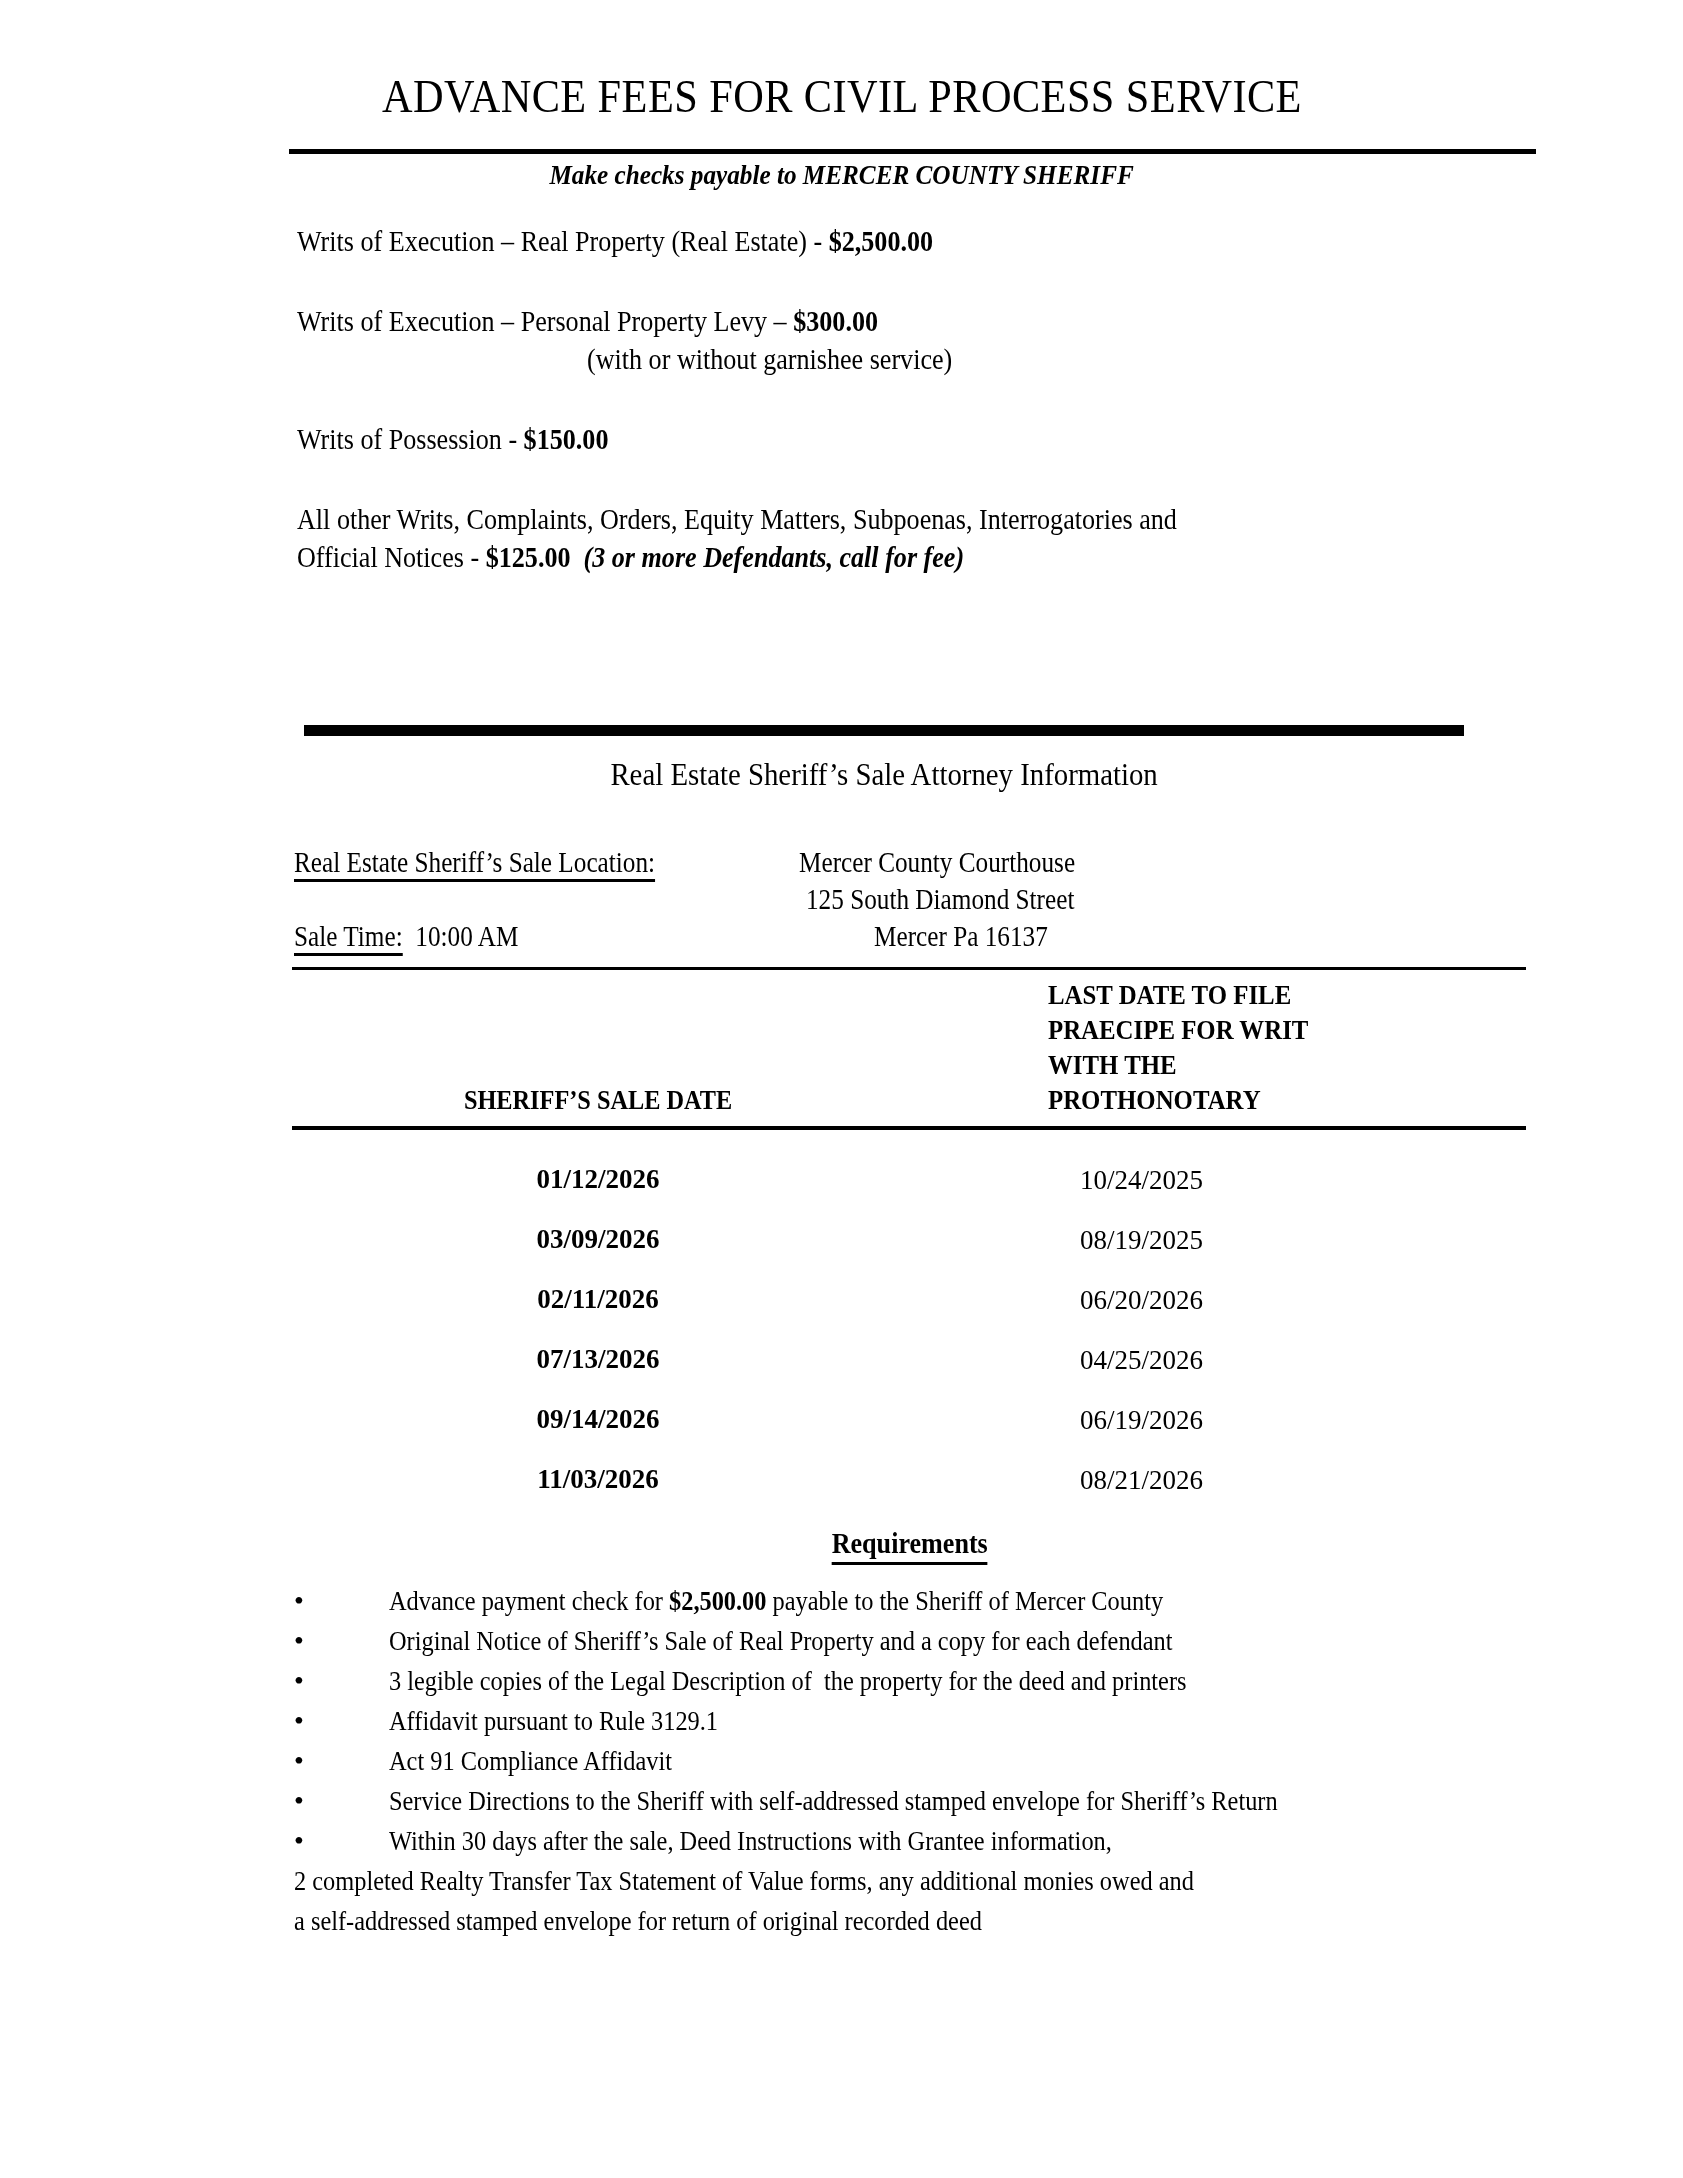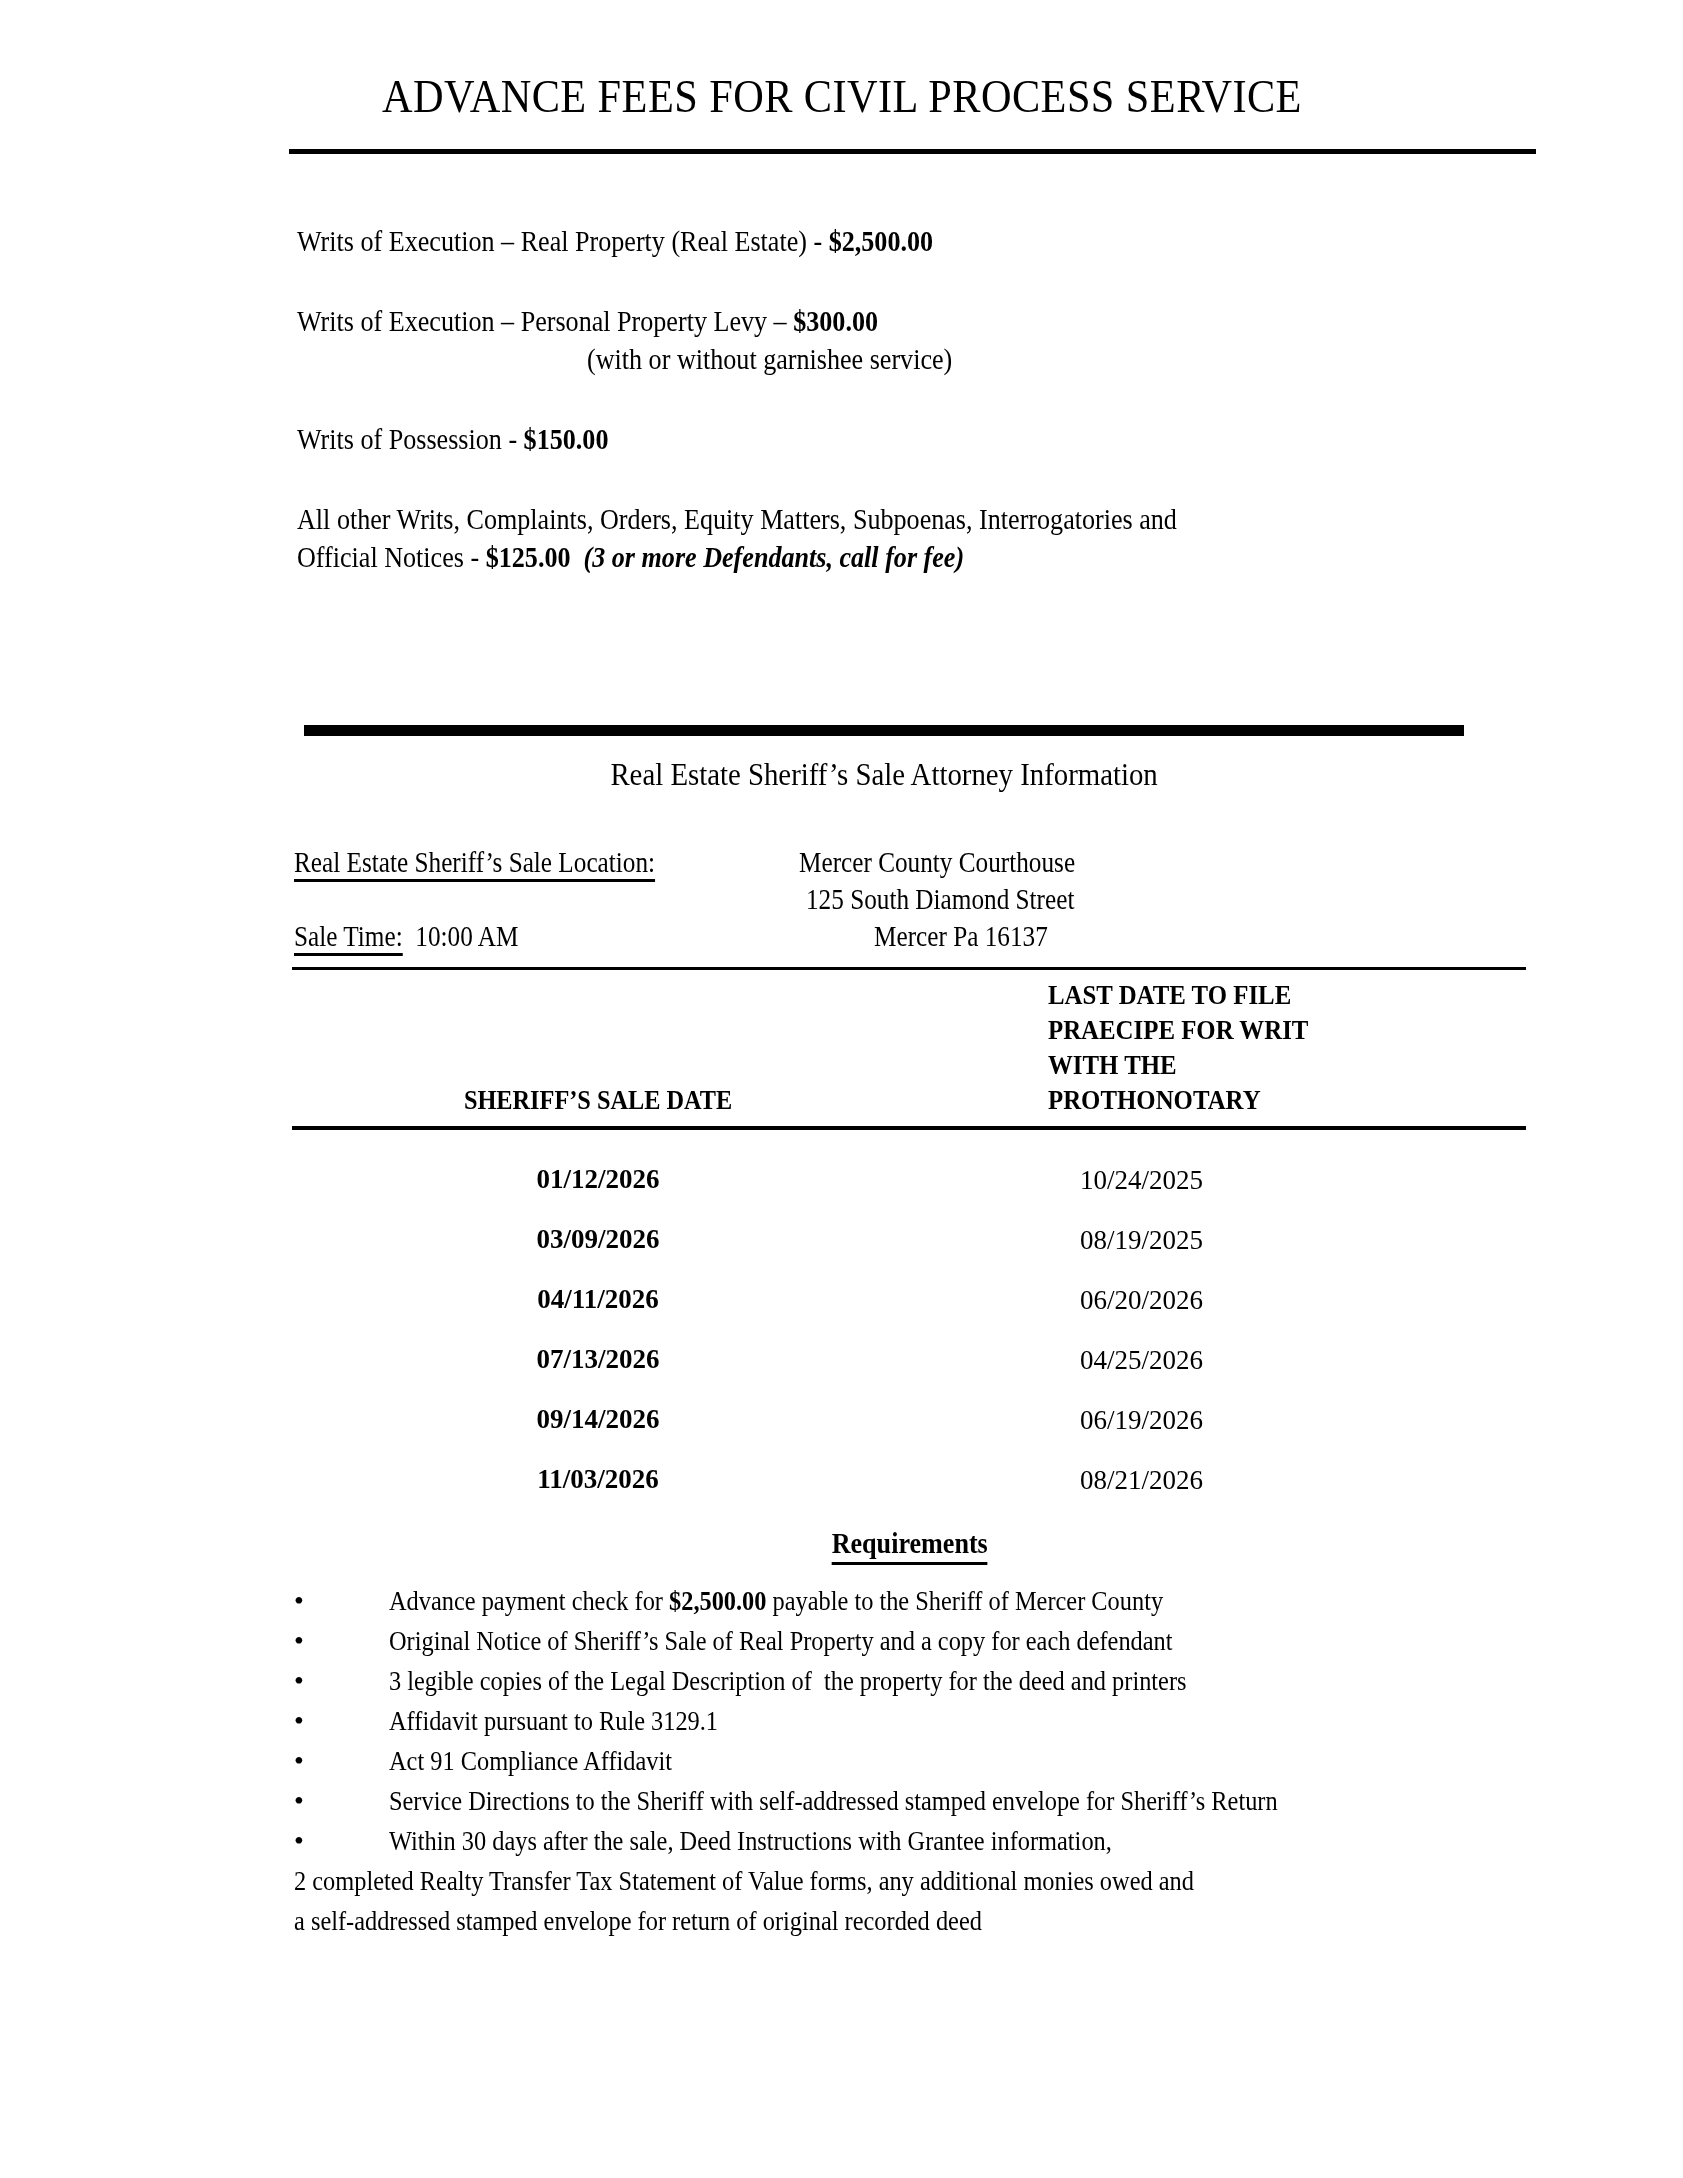--- a/index.html
+++ b/index.html
@@ -57,20 +57,21 @@
   .req-bullet { width:95px; flex:0 0 95px; }
   .req-cont { }
 </style>
 </head>
 <body>
 
 <div class="page">
 
   <div class="doc-title"><span class="cond-c">ADVANCE FEES FOR CIVIL PROCESS SERVICE</span></div>
   <div class="title-rule"></div>
+  <div class="doc-subtitle"><span class="cond-c">Make checks payable to MERCER COUNTY SHERIFF</span></div>
 
   <div class="fees">
     <div class="fee-item">
       <span class="cond"><span>Writs of Execution – Real Property (Real Estate) - </span><span class="amount">$2,500.00</span></span>
     </div>
     <div class="fee-item">
       <div><span class="cond"><span>Writs of Execution – Personal Property Levy – </span><span class="amount">$300.00</span></span></div>
       <div class="fee-note-line"><span class="cond">(with or without garnishee service)</span></div>
     </div>
     <div class="fee-item">
@@ -120,21 +121,21 @@
     <tbody>
       <tr>
         <td class="td-sale">01/12/2026</td>
         <td class="td-file">10/24/2025</td>
       </tr>
       <tr>
         <td class="td-sale">03/09/2026</td>
         <td class="td-file">08/19/2025</td>
       </tr>
       <tr>
-        <td class="td-sale">04/11/2026</td>
+        <td class="td-sale">02/11/2026</td>
         <td class="td-file">06/20/2026</td>
       </tr>
       <tr>
         <td class="td-sale">07/13/2026</td>
         <td class="td-file">04/25/2026</td>
       </tr>
       <tr>
         <td class="td-sale">09/14/2026</td>
         <td class="td-file">06/19/2026</td>
       </tr>

